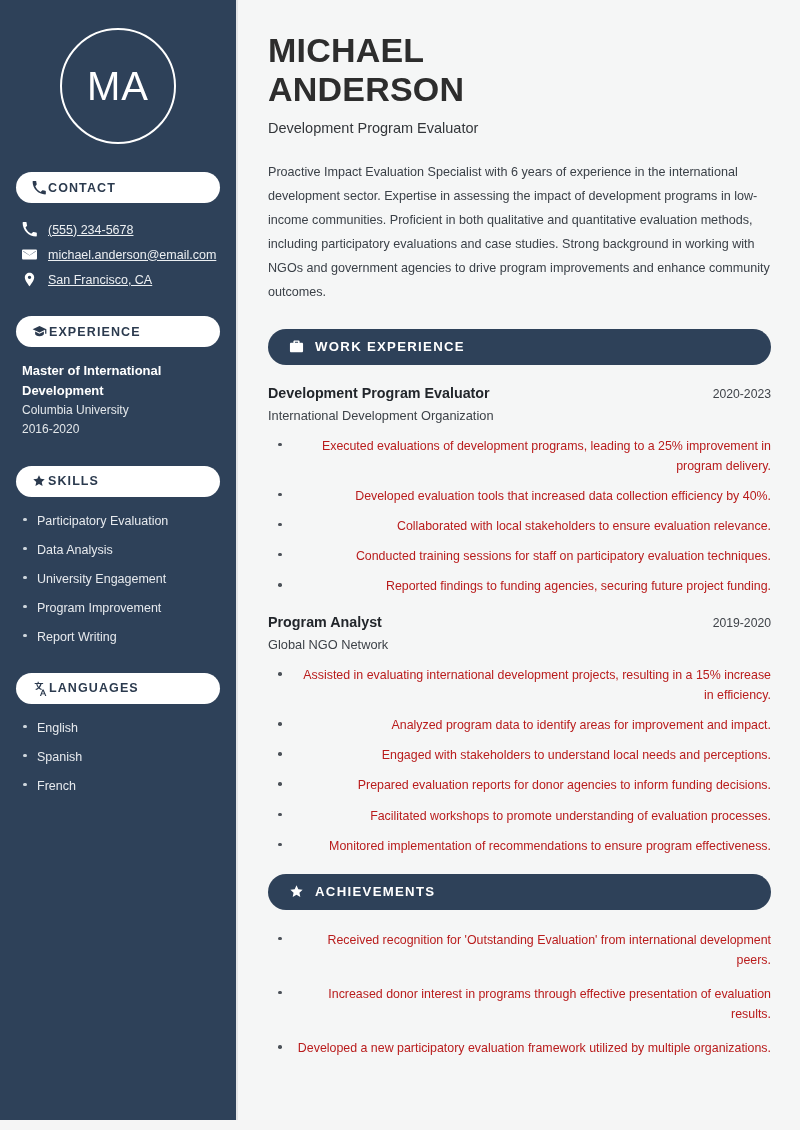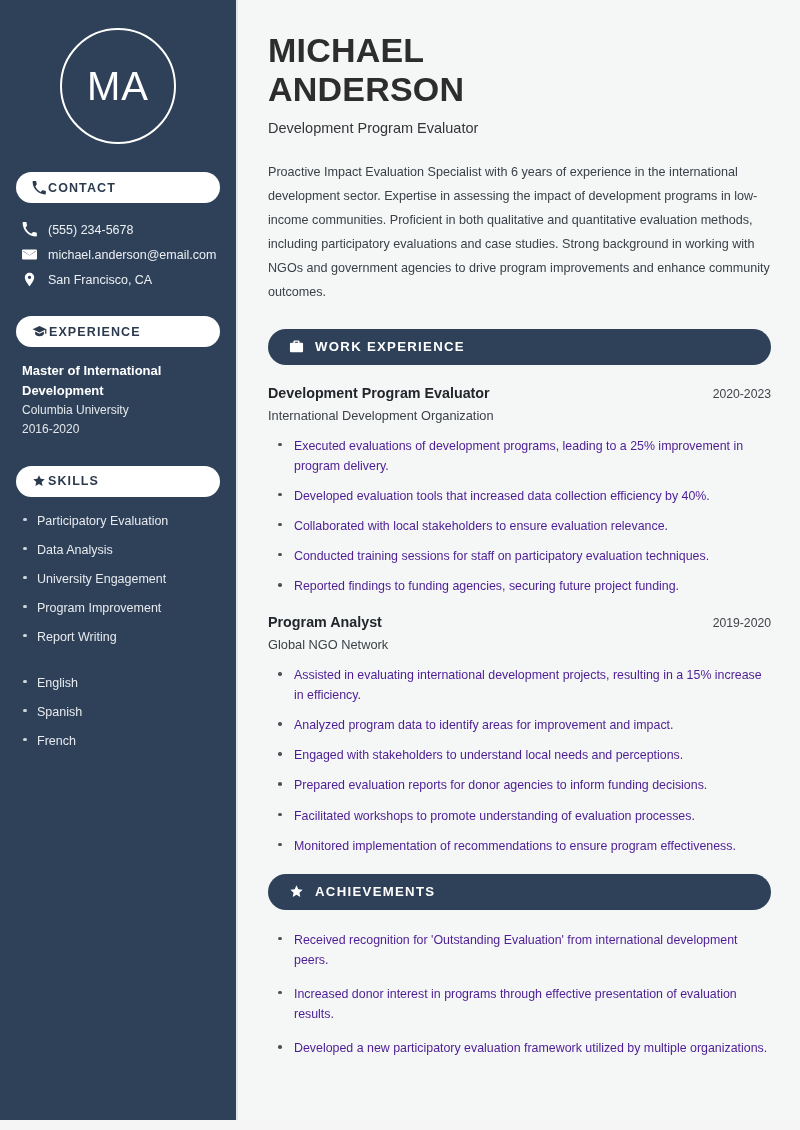--- a/index.html
+++ b/index.html
@@ -65,20 +65,21 @@
   .pill svg { display: block; }
 
   .contact-list { margin-bottom: 24px; }
   .contact-row {
     display: flex;
     align-items: center;
     gap: 11px;
     padding: 5px 6px;
     font-size: 12.5px;
     color: #eceff2;
+    text-decoration: underline;
   }
   .contact-row svg { flex: 0 0 15px; display:block; }
 
   .edu-block { padding: 0 6px; margin-bottom: 26px; }
   .edu-degree {
     font-size: 13px;
     font-weight: bold;
     line-height: 1.55;
     color: #ffffff;
   }
@@ -173,22 +174,23 @@
     margin-top: 7px;
     margin-bottom: 13px;
   }
 
   .bullets { list-style: none; padding-left: 10px; }
   .bullets li {
     position: relative;
     padding-left: 16px;
     font-size: 12.4px;
     line-height: 1.62;
-    color: #4c1d95;
+    color: #b91c1c;
     margin-bottom: 10px;
+    text-align: right;
   }
   .bullets li:before {
     content: "";
     position: absolute;
     left: 0;
     top: 7px;
     width: 3.5px;
     height: 3.5px;
     border-radius: 50%;
     background: #4b5158;
@@ -268,20 +270,29 @@
     </div>
 
     <ul class="side-list">
       <li>Participatory Evaluation</li>
       <li>Data Analysis</li>
       <li>University Engagement</li>
       <li>Program Improvement</li>
       <li>Report Writing</li>
     </ul>
 
+    <div class="pill">
+      <span>
+        <svg width="15" height="15" viewBox="0 0 24 24" fill="#2b3a4e">
+          <path d="M2 3h7V1.2h1.8V3h7v1.8h-2.5c-.5 2.3-1.5 4.3-2.9 5.9 1 .8 2.2 1.5 3.4 2l-.8 1.7c-1.5-.6-2.9-1.4-4.1-2.5-1.3 1.1-2.8 2-4.6 2.6l-.8-1.7c1.6-.5 2.9-1.2 4-2.1C8.1 9.1 7.2 7.2 6.8 4.8H4.3V3H2zm6.6 1.8c.4 1.9 1.1 3.4 2.1 4.6 1.1-1.2 1.9-2.8 2.3-4.6H8.6z"></path>
+          <path d="M16.7 13.5h1.9L23 23.8h-2l-1-2.5h-4.4l-1 2.5h-2l4.1-10.3zm.9 2.6-1.5 3.7h3l-1.5-3.7z"></path>
+        </svg>
+      </span>
+      <span class="pill-label">LANGUAGES</span>
+    </div>
 
     <ul class="side-list">
       <li>English</li>
       <li>Spanish</li>
       <li>French</li>
     </ul>
 
   </aside>
 
   <main class="main">

